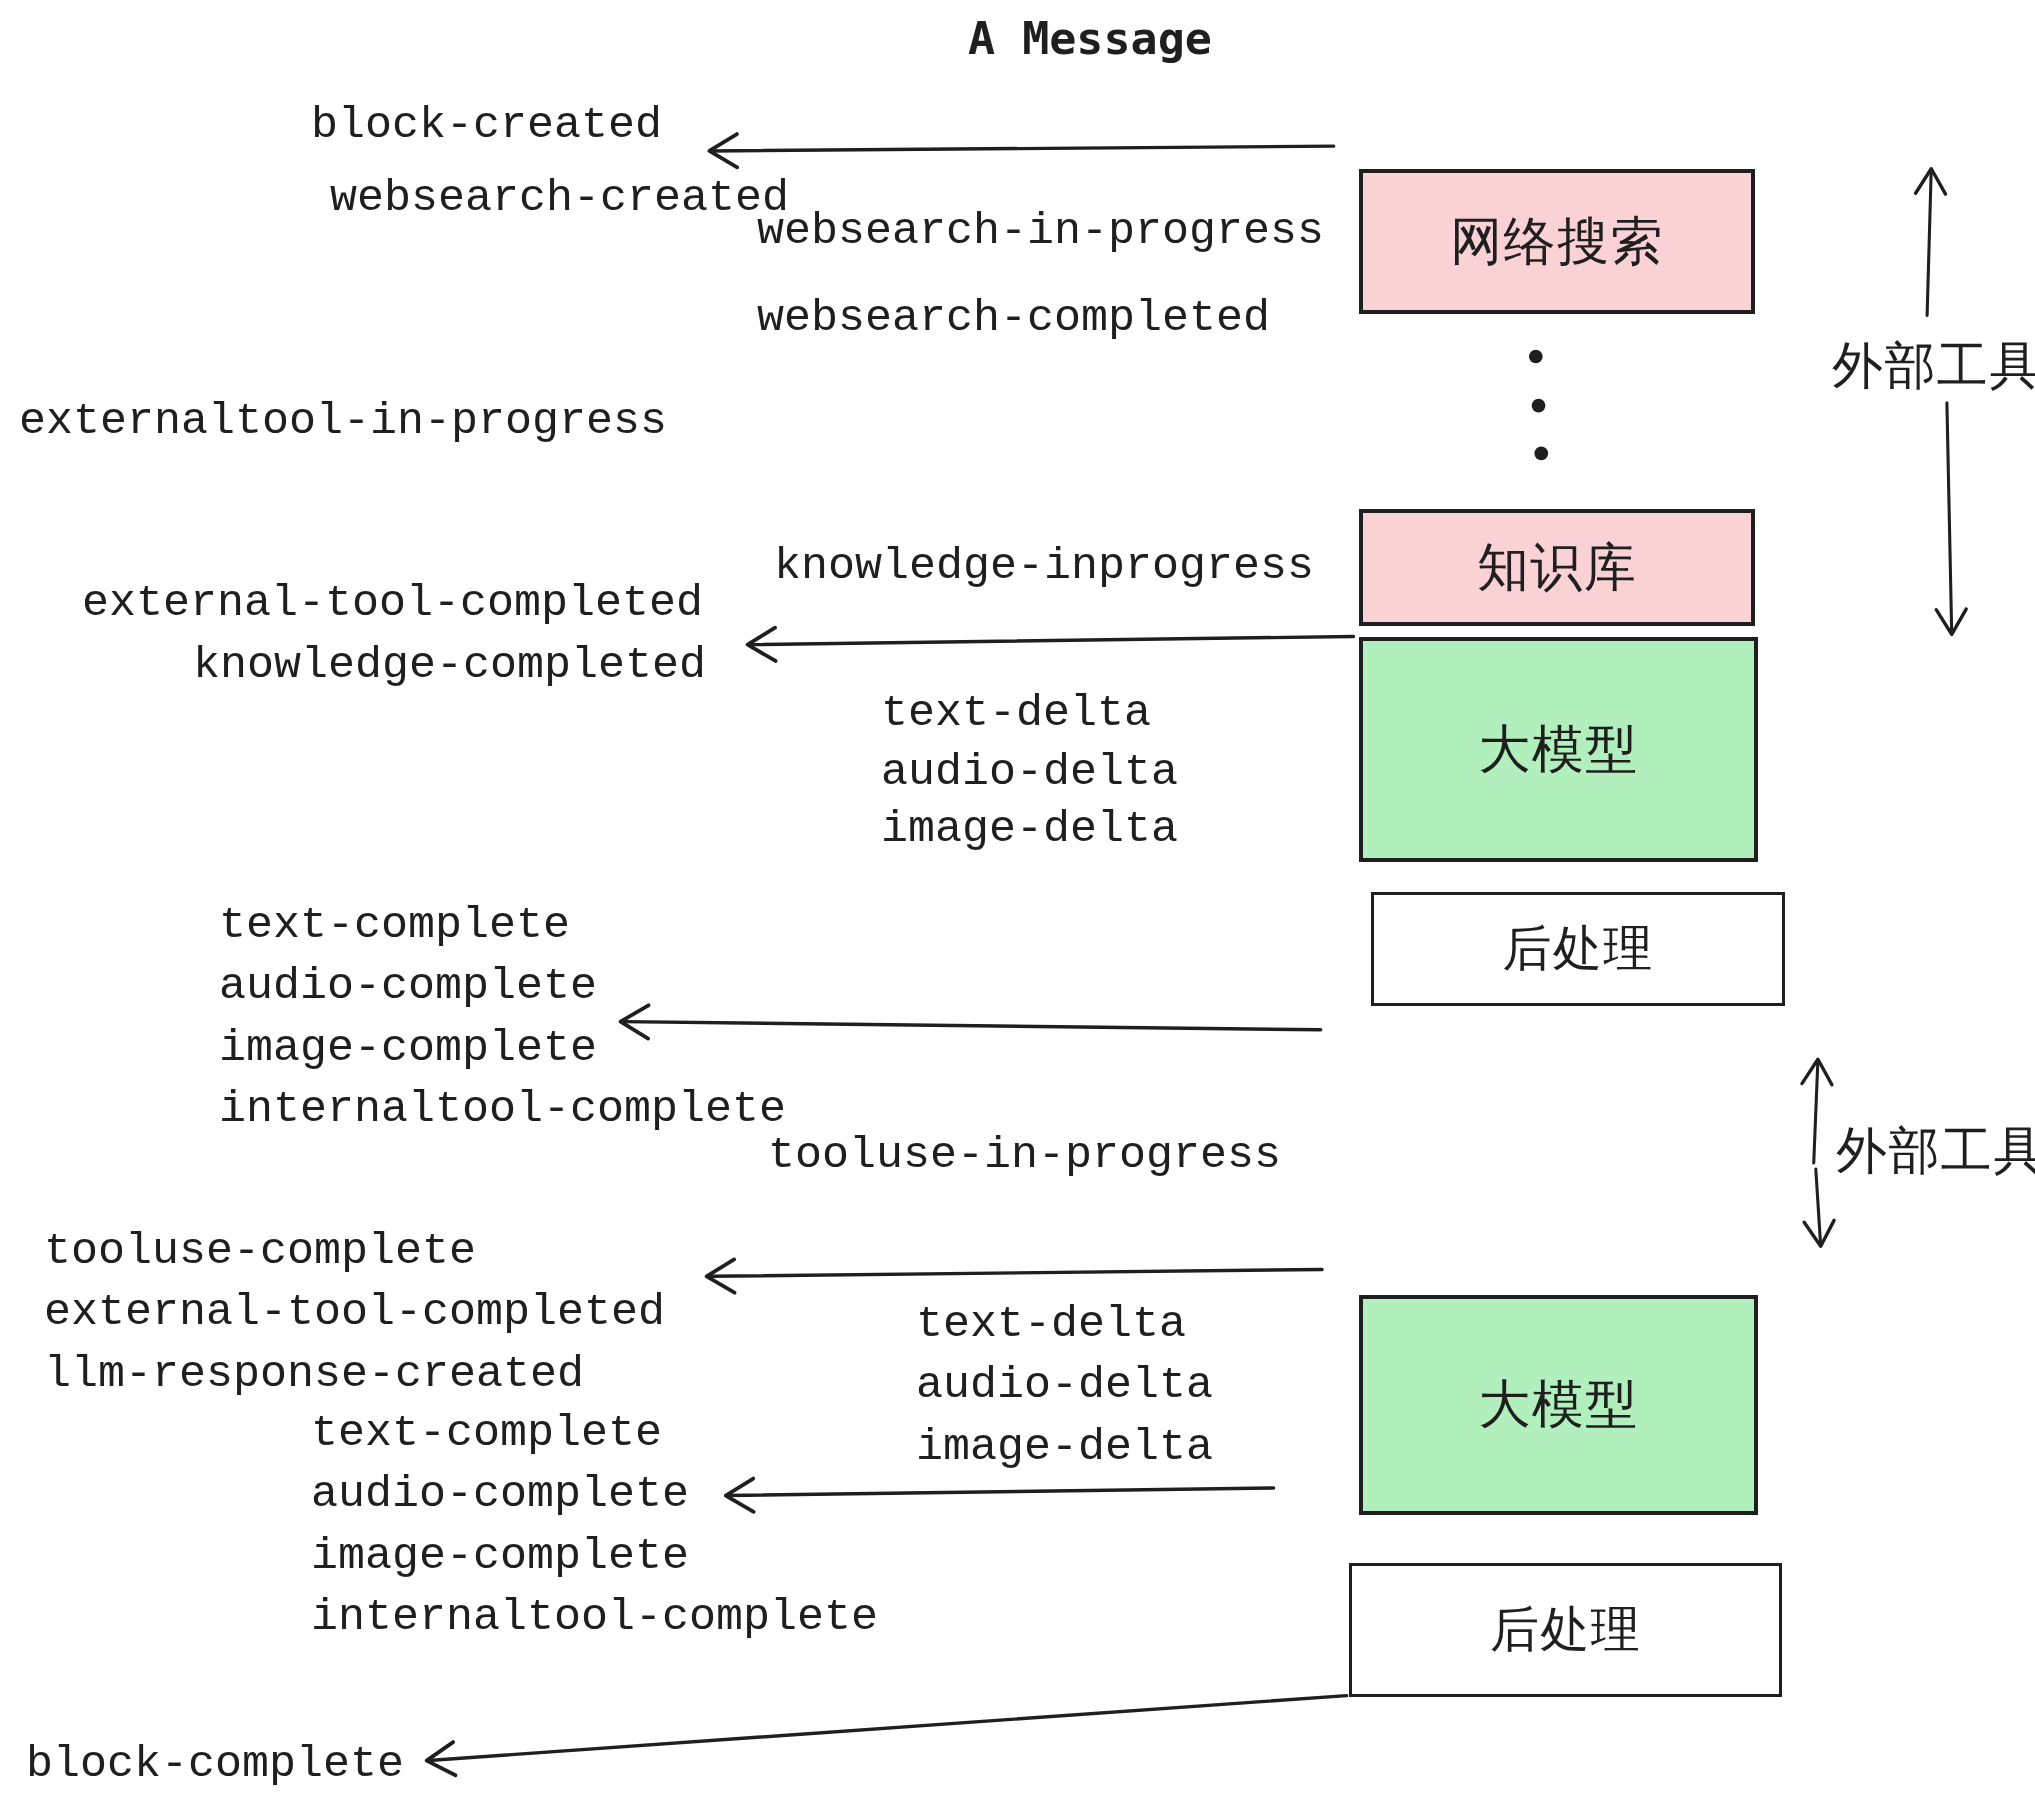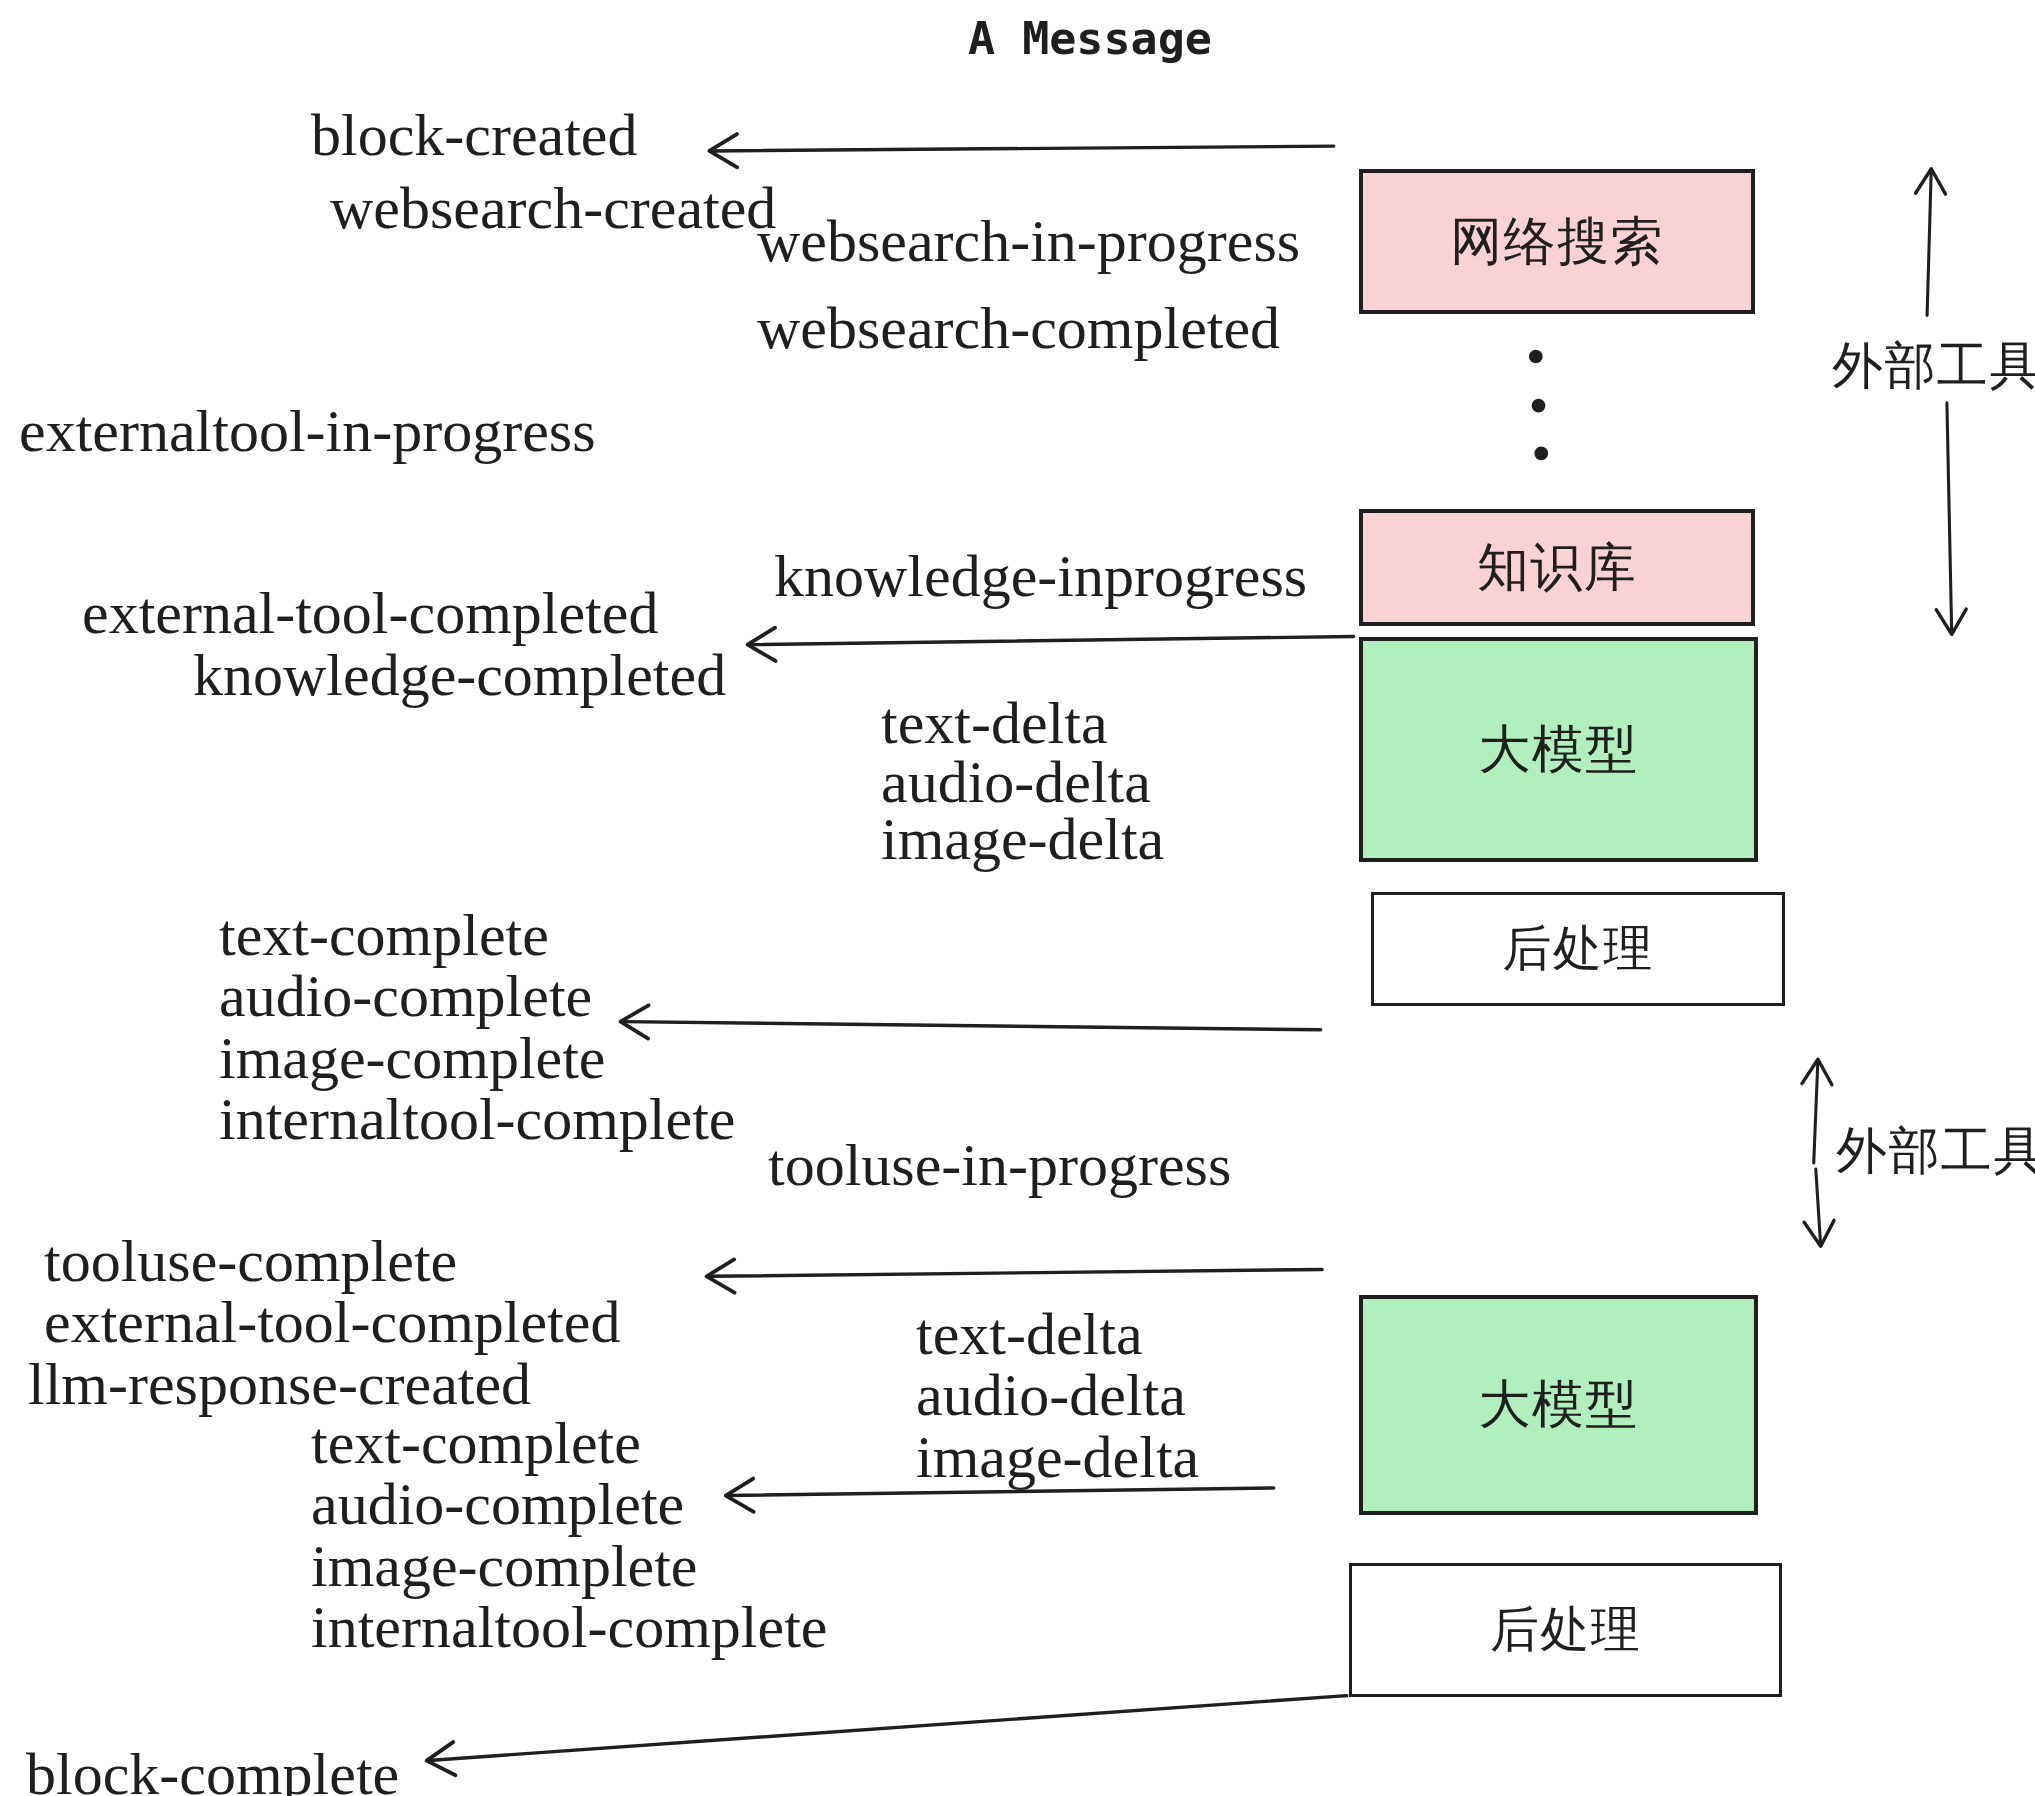--- a/index.html
+++ b/index.html
@@ -8,22 +8,22 @@
   }
   html,body{margin:0;padding:0;}
   .canvas{
     position:relative; width:2035px; height:1796px;
     background:var(--background,#fff);
     font-family:"DejaVu Sans Mono", monospace;
     color:var(--ink,#1f1f1f);
     overflow:hidden;
   }
   .ev{
-    position:absolute; font-size:60px; line-height:1.2; white-space:nowrap;
-    font-family:Liberation Serif, serif; color:var(--ink);
+    position:absolute; font-size:45px; line-height:1.2; white-space:nowrap;
+    font-family:Liberation Mono, monospace; color:var(--ink);
   }
   .title{
     position:absolute; font-size:45px; font-weight:bold; white-space:nowrap;
     font-family:"DejaVu Sans Mono", monospace;
   }
   .box{
     position:absolute; display:flex; align-items:center; justify-content:center;
     border:4.1px solid var(--ink); box-sizing:content-box;
   }
   .box .lbl{
@@ -88,21 +88,21 @@
 
   <div class="ev" style="left:219px; top:899px;">text-complete</div>
   <div class="ev" style="left:219px; top:960px;">audio-complete</div>
   <div class="ev" style="left:219px; top:1022px;">image-complete</div>
   <div class="ev" style="left:219px; top:1083px;">internaltool-complete</div>
 
   <div class="ev" style="left:768px; top:1129px;">tooluse-in-progress</div>
 
   <div class="ev" style="left:44px; top:1225px;">tooluse-complete</div>
   <div class="ev" style="left:44px; top:1286px;">external-tool-completed</div>
-  <div class="ev" style="left:28px; top:1348px;">llm-response-created</div>
+  <div class="ev" style="left:44px; top:1348px;">llm-response-created</div>
 
   <div class="ev" style="left:916px; top:1298px;">text-delta</div>
   <div class="ev" style="left:916px; top:1359px;">audio-delta</div>
   <div class="ev" style="left:916px; top:1421px;">image-delta</div>
 
   <div class="ev" style="left:311px; top:1407px;">text-complete</div>
   <div class="ev" style="left:311px; top:1468px;">audio-complete</div>
   <div class="ev" style="left:311px; top:1530px;">image-complete</div>
   <div class="ev" style="left:311px; top:1591px;">internaltool-complete</div>
 

